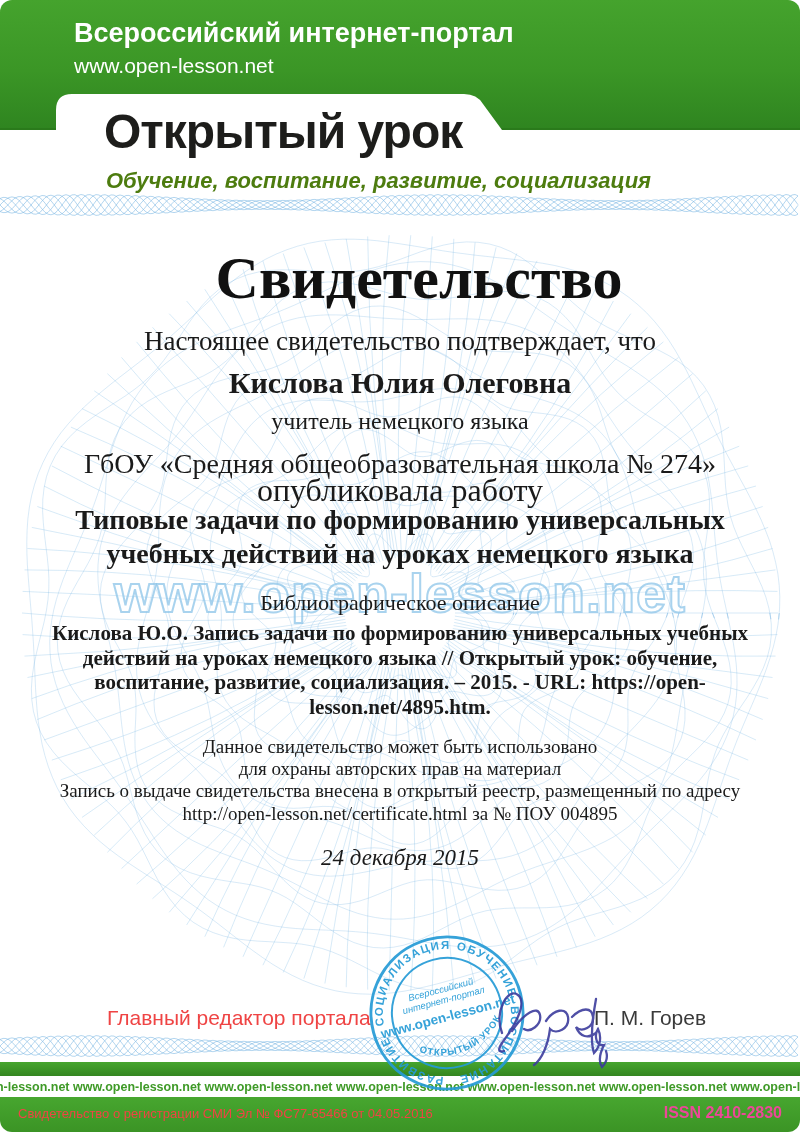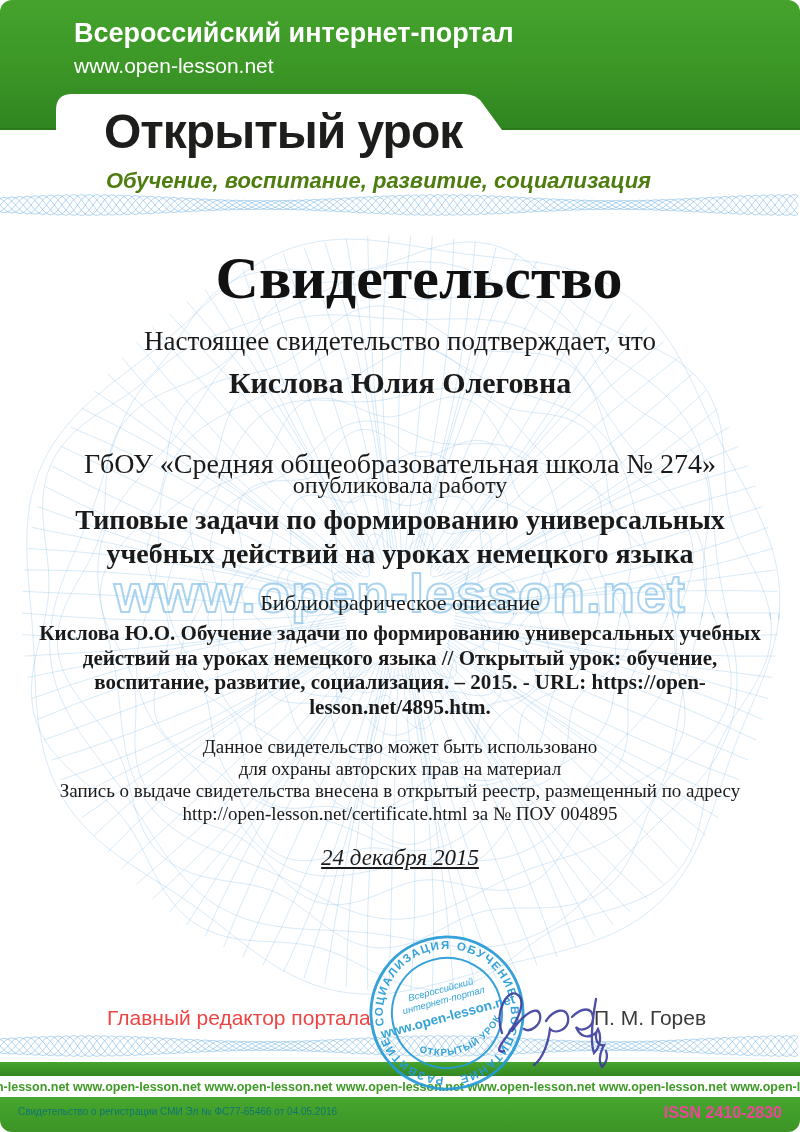--- a/index.html
+++ b/index.html
@@ -35,47 +35,47 @@
     -webkit-text-stroke:2px rgba(140,196,232,0.75);
     text-stroke:2px rgba(140,196,232,0.75);
   }
   
   .z2{z-index:2;}
   .cert-title{top:244px;font-weight:bold;font-size:60px;color:#111111;padding-left:38px;}
   .confirm-line{top:326px;font-size:27px;}
   .recipient-name{top:366px;font-weight:bold;font-size:30px;}
   .recipient-role{top:408px;font-size:24px;}
   .recipient-school{top:448px;font-size:28px;text-align:center;}
-  .published-line{top:472px;font-size:24px;}
+  .published-line{top:472px;font-size:32px;}
   .work-title{top:503px;font-weight:bold;font-size:28px;line-height:1.2;}
   .bib-heading{top:590px;font-size:22px;}
   .bib-text{top:621px;font-weight:bold;font-size:21px;line-height:1.17;}
   .usage-1{top:736px;font-size:19px;}
   .usage-2{top:758px;font-size:19px;}
   .registry-1{top:780px;font-size:19px;}
   .registry-2{top:803px;font-size:19px;}
-  .issue-date{top:845px;font-style:italic;font-size:23px;text-decoration:underline;}
+  .issue-date{top:845px;font-style:italic;font-size:23px;}
   
   .editor-label{left:107px;top:1006px;color:#ef4444;
     font-family:"Liberation Sans",sans-serif;font-size:21px;}
   .editor-name{left:594px;top:1006px;color:#3a3a3a;
     font-family:"Liberation Sans",sans-serif;font-size:21px;}
   .stamp{left:362px;top:928px;width:170px;height:170px;z-index:3;opacity:.92;}
   .signature{left:492px;top:975px;width:126px;height:104px;z-index:4;}
   
   .footer-green-bar{left:0;top:1062px;width:800px;height:14px;
     background:linear-gradient(180deg,#46a52e,#348620);}
   .url-strip{left:0;top:1076px;width:800px;height:21px;background:#ffffff;
     display:flex;align-items:center;justify-content:center;overflow:hidden;
     font-family:"Liberation Sans",sans-serif;font-weight:600;font-size:12.5px;
     color:#3f9a27;white-space:nowrap;}
   .footer-bottom-bar{left:0;top:1097px;width:800px;height:35px;
     background:linear-gradient(180deg,#47a62f 0%,#3b9425 100%);}
-  .registration-text{left:18px;top:1106px;color:#0f766e;
-    font-family:"Liberation Sans",sans-serif;font-size:10px;}
+  .registration-text{left:18px;top:1106px;color:#ef4444;
+    font-family:"Liberation Sans",sans-serif;font-size:13px;}
   .issn-text{right:18px;top:1104px;color:#ec4899;
     font-family:"Liberation Sans",sans-serif;font-weight:bold;font-size:16px;}
   .stamp text{font-family:"Liberation Sans",sans-serif;}
 </style>
 </head>
 <body>
 
 <div class="page">
 
   <div class="abs header">
@@ -224,31 +224,32 @@
       <path d="M712.4 385.0 L716.1 394.5 L720.0 404.2 L723.7 414.2 L726.9 424.4 L729.4 434.8 L730.9 445.2 L731.2 455.6 L730.2 465.8 L727.9 475.7 L724.2 485.3 L719.3 494.4 L713.4 503.0 L706.7 511.1 L699.5 518.7 L692.1 526.1 L684.7 533.2 L677.6 540.3 L671.0 547.4 L664.9 554.8 L659.5 562.5 L654.7 570.7 L650.5 579.4 L646.6 588.5 L643.0 598.1 L639.3 607.9 L635.3 617.8 L631.0 627.6 L625.9 637.0 L620.1 645.9 L613.4 653.9 L605.8 660.9 L597.3 666.8 L588.1 671.6 L578.2 675.1 L567.8 677.5 L557.1 679.0 L546.3 679.7 L535.6 679.9 L525.0 679.9 L514.7 680.0 L504.7 680.4 L495.2 681.3 L485.9 682.8 L476.9 685.2 L468.1 688.3 L459.3 692.0 L450.5 696.4 L441.6 701.0 L432.4 705.7 L423.1 710.2 L413.4 714.1 L403.6 717.2 L393.6 719.2 L383.5 720.0 L373.5 719.5 L363.5 717.6 L353.8 714.5 L344.4 710.2 L335.4 705.0 L326.7 699.2 L318.3 692.9 L310.3 686.6 L302.3 680.5 L294.5 674.9 L286.5 669.8 L278.3 665.5 L269.9 662.0 L261.0 659.2 L251.7 657.0 L241.9 655.3 L231.8 653.8 L221.4 652.2 L210.9 650.3 L200.5 647.9 L190.3 644.7 L180.6 640.6 L171.6 635.5 L163.4 629.3 L156.2 622.1 L150.0 614.0 L144.7 605.1 L140.4 595.6 L136.9 585.7 L133.9 575.6 L131.3 565.5 L128.8 555.6 L126.2 546.0 L123.3 536.7 L119.8 527.9 L115.7 519.4 L110.8 511.2 L105.3 503.2 L99.2 495.3 L92.7 487.4 L86.1 479.2 L79.5 470.8 L73.3 462.0 L67.8 452.9 L63.3 443.4 L59.9 433.5 L57.9 423.3 L57.3 413.0 L58.1 402.7 L60.2 392.3 L63.5 382.2 L67.7 372.2 L72.6 362.6 L77.8 353.2 L83.1 344.1 L88.1 335.2 L92.6 326.4 L96.5 317.6 L99.7 308.8 L102.0 299.8 L103.6 290.6 L104.6 281.0 L105.2 271.2 L105.6 261.1 L106.2 250.8 L107.1 240.5 L108.7 230.2 L111.1 220.2 L114.5 210.6 L119.1 201.6 L124.7 193.3 L131.5 185.8 L139.2 179.1 L147.8 173.2 L156.9 168.1 L166.4 163.6 L175.9 159.6 L185.4 155.8 L194.6 151.9 L203.4 147.9 L211.6 143.4 L219.3 138.4 L226.5 132.7 L233.3 126.3 L239.8 119.2 L246.2 111.5 L252.6 103.4 L259.2 95.2 L266.1 87.1 L273.5 79.3 L281.4 72.3 L289.9 66.1 L299.0 61.1 L308.5 57.4 L318.4 54.9 L328.6 53.9 L338.9 54.0 L349.3 55.2 L359.7 57.2 L369.9 59.8 L379.9 62.6 L389.6 65.4 L399.2 67.8 L408.7 69.8 L418.1 71.1 L427.5 71.6 L437.1 71.4 L446.8 70.5 L456.7 69.1 L466.9 67.4 L477.3 65.7 L487.9 64.3 L498.6 63.5 L509.3 63.4 L519.8 64.5 L529.9 66.7 L539.6 70.3 L548.8 75.2 L557.2 81.3 L564.9 88.5 L572.0 96.5 L578.4 105.3 L584.2 114.4 L589.7 123.6 L594.9 132.7 L600.1 141.4 L605.5 149.6 L611.2 157.2 L617.3 164.2 L624.1 170.7 L631.4 176.6 L639.2 182.2 L647.5 187.6 L656.1 193.0 L664.7 198.7 L673.2 204.8 L681.2 211.4 L688.5 218.6 L694.9 226.5 L700.2 235.1 L704.4 244.2 L707.2 253.9 L708.9 264.0 L709.5 274.4 L709.3 284.8 L708.3 295.3 L707.0 305.6 L705.6 315.6 L704.3 325.5 L703.6 335.0 L703.4 344.3 L704.1 353.5 L705.6 362.6 L707.9 371.7 L710.9 380.9 L714.5 390.3 Z" fill="none" stroke="#76b5e2" stroke-width="0.7" opacity="0.4"></path>
       <path d="M727.1 385.0 L729.2 394.9 L731.3 404.9 L733.3 415.1 L734.9 425.4 L736.2 435.8 L736.9 446.3 L737.0 456.8 L736.5 467.4 L735.3 477.8 L733.3 488.1 L730.5 498.2 L726.9 508.0 L722.6 517.6 L717.6 526.8 L712.0 535.7 L705.9 544.3 L699.4 552.5 L692.5 560.3 L685.4 567.9 L678.2 575.3 L670.9 582.5 L663.6 589.6 L656.4 596.6 L649.2 603.6 L642.2 610.7 L635.3 617.8 L628.5 625.1 L621.8 632.5 L615.1 639.9 L608.3 647.5 L601.4 655.0 L594.3 662.6 L587.0 670.0 L579.4 677.1 L571.5 684.0 L563.2 690.5 L554.6 696.4 L545.6 701.8 L536.2 706.5 L526.5 710.5 L516.6 713.7 L506.4 716.2 L496.0 717.9 L485.5 718.9 L475.0 719.2 L464.5 718.9 L454.0 718.1 L443.7 716.9 L433.4 715.3 L423.3 713.6 L413.3 711.9 L403.5 710.1 L393.8 708.4 L384.1 706.9 L374.6 705.6 L365.0 704.5 L355.3 703.7 L345.7 703.0 L335.9 702.5 L326.0 702.1 L316.0 701.7 L305.9 701.2 L295.7 700.5 L285.5 699.5 L275.2 698.1 L265.0 696.2 L254.9 693.8 L245.0 690.7 L235.3 687.0 L226.0 682.6 L216.9 677.5 L208.3 671.8 L200.2 665.4 L192.4 658.5 L185.1 651.1 L178.3 643.4 L171.8 635.3 L165.7 627.0 L159.9 618.6 L154.2 610.1 L148.8 601.6 L143.3 593.2 L137.9 584.9 L132.4 576.7 L126.9 568.5 L121.1 560.5 L115.3 552.4 L109.2 544.4 L103.1 536.4 L96.9 528.3 L90.7 520.0 L84.6 511.6 L78.7 502.9 L73.1 493.9 L67.8 484.7 L63.1 475.2 L59.0 465.4 L55.6 455.4 L52.9 445.2 L51.0 434.7 L50.0 424.2 L49.7 413.6 L50.3 403.1 L51.7 392.5 L53.7 382.1 L56.3 371.8 L59.5 361.7 L63.0 351.7 L66.9 342.0 L70.9 332.4 L74.9 323.0 L79.0 313.7 L82.9 304.6 L86.7 295.5 L90.3 286.4 L93.8 277.2 L97.0 268.0 L100.1 258.7 L103.0 249.4 L106.0 239.9 L108.9 230.3 L112.1 220.7 L115.4 211.1 L119.0 201.6 L123.1 192.1 L127.6 182.8 L132.6 173.8 L138.2 165.2 L144.3 156.9 L151.0 149.1 L158.3 141.8 L166.1 135.1 L174.3 128.9 L182.9 123.2 L191.9 118.1 L201.0 113.5 L210.4 109.3 L219.9 105.4 L229.3 101.8 L238.8 98.4 L248.2 95.1 L257.5 91.8 L266.7 88.4 L275.8 84.9 L284.8 81.2 L293.8 77.4 L302.8 73.3 L311.8 69.1 L320.8 64.7 L330.0 60.3 L339.3 55.9 L348.8 51.6 L358.5 47.5 L368.4 43.8 L378.5 40.5 L388.7 37.7 L399.2 35.6 L409.7 34.2 L420.3 33.6 L430.8 33.9 L441.4 34.9 L451.8 36.8 L462.0 39.5 L472.1 42.9 L481.9 47.0 L491.4 51.6 L500.7 56.7 L509.7 62.1 L518.5 67.8 L527.1 73.6 L535.5 79.5 L543.8 85.4 L552.1 91.2 L560.3 96.8 L568.5 102.3 L576.8 107.6 L585.2 112.8 L593.7 118.0 L602.3 123.0 L611.0 128.2 L619.6 133.4 L628.3 138.7 L636.9 144.4 L645.3 150.3 L653.5 156.7 L661.4 163.4 L668.8 170.7 L675.7 178.3 L682.1 186.5 L687.9 195.1 L693.0 204.1 L697.4 213.4 L701.2 223.1 L704.4 233.0 L706.9 243.1 L708.9 253.2 L710.5 263.4 L711.8 273.6 L712.8 283.7 L713.6 293.7 L714.4 303.6 L715.3 313.4 L716.2 323.1 L717.3 332.8 L718.7 342.3 L720.2 351.8 L722.0 361.4 L724.0 371.0 L726.1 380.7 L728.3 390.5 Z" fill="none" stroke="#76b5e2" stroke-width="0.7" opacity="0.4"></path>
       <path d="M769.9 385.0 L771.3 396.1 L771.3 407.3 L770.0 418.4 L767.3 429.3 L763.4 439.9 L758.5 450.2 L752.9 460.2 L746.8 469.9 L740.5 479.2 L734.4 488.4 L728.6 497.5 L723.3 506.7 L718.7 516.0 L714.9 525.6 L711.8 535.6 L709.2 546.0 L707.1 556.8 L705.2 567.9 L703.2 579.4 L701.0 590.9 L698.1 602.4 L694.6 613.6 L690.0 624.4 L684.4 634.4 L677.7 643.7 L669.9 652.0 L661.1 659.2 L651.4 665.5 L641.1 670.8 L630.3 675.2 L619.2 679.0 L608.1 682.3 L597.2 685.4 L586.4 688.5 L576.1 692.0 L566.1 695.8 L556.5 700.3 L547.3 705.4 L538.2 711.2 L529.3 717.5 L520.3 724.2 L511.2 731.1 L501.8 737.9 L492.1 744.4 L482.0 750.2 L471.5 755.1 L460.6 758.8 L449.5 761.2 L438.1 762.1 L426.7 761.6 L415.3 759.8 L404.0 756.8 L392.9 752.7 L382.1 748.0 L371.6 742.8 L361.3 737.5 L351.3 732.4 L341.4 727.8 L331.6 723.7 L321.7 720.4 L311.7 717.9 L301.5 716.1 L290.9 715.0 L280.1 714.3 L269.0 713.7 L257.7 713.1 L246.3 712.1 L235.0 710.6 L223.8 708.1 L213.1 704.6 L202.8 700.0 L193.3 694.3 L184.5 687.3 L176.6 679.4 L169.5 670.6 L163.1 661.1 L157.4 651.1 L152.2 641.0 L147.2 630.9 L142.3 621.0 L137.3 611.5 L131.9 602.5 L126.0 594.0 L119.5 585.9 L112.3 578.3 L104.5 570.9 L96.1 563.7 L87.3 556.5 L78.4 549.0 L69.6 541.2 L61.1 532.9 L53.4 524.1 L46.5 514.7 L40.8 504.7 L36.4 494.1 L33.4 483.2 L31.8 471.8 L31.4 460.3 L32.2 448.7 L33.9 437.2 L36.3 425.8 L39.0 414.5 L41.8 403.5 L44.4 392.7 L46.5 382.0 L48.0 371.5 L48.8 360.9 L48.9 350.3 L48.3 339.6 L47.2 328.6 L45.8 317.5 L44.4 306.1 L43.3 294.5 L42.6 282.9 L42.8 271.2 L44.1 259.7 L46.5 248.5 L50.3 237.8 L55.4 227.6 L61.7 218.1 L69.2 209.3 L77.7 201.1 L86.8 193.7 L96.4 186.8 L106.2 180.3 L115.8 174.1 L125.2 168.0 L134.1 161.7 L142.4 155.2 L150.0 148.2 L157.1 140.6 L163.7 132.5 L169.9 123.9 L175.9 114.8 L181.9 105.4 L188.2 95.9 L194.8 86.6 L202.0 77.7 L209.8 69.4 L218.3 62.0 L227.5 55.6 L237.4 50.5 L247.9 46.6 L258.8 43.9 L270.1 42.4 L281.5 41.8 L293.0 41.9 L304.3 42.5 L315.5 43.3 L326.5 43.9 L337.2 44.3 L347.6 44.0 L357.9 43.0 L368.1 41.2 L378.4 38.7 L388.7 35.4 L399.2 31.7 L409.9 27.7 L420.8 23.7 L432.1 20.1 L443.5 17.1 L455.0 14.9 L466.6 13.9 L478.1 14.3 L489.4 16.0 L500.3 19.1 L510.8 23.6 L520.9 29.3 L530.4 35.9 L539.5 43.3 L548.1 51.1 L556.5 59.1 L564.6 67.0 L572.7 74.5 L580.9 81.6 L589.3 88.1 L598.1 93.9 L607.4 99.2 L617.0 104.0 L627.1 108.5 L637.5 112.9 L648.1 117.4 L658.7 122.2 L669.0 127.7 L678.9 133.8 L688.1 140.8 L696.4 148.7 L703.6 157.5 L709.6 167.1 L714.5 177.5 L718.2 188.5 L720.8 200.0 L722.5 211.6 L723.6 223.4 L724.3 235.0 L724.8 246.4 L725.5 257.6 L726.6 268.3 L728.2 278.7 L730.6 288.8 L733.7 298.7 L737.6 308.4 L742.1 318.1 L747.0 327.9 L752.1 337.8 L757.2 348.0 L761.9 358.5 L765.9 369.2 L768.9 380.1 L770.9 391.2 Z" fill="none" stroke="#76b5e2" stroke-width="0.7" opacity="0.4"></path>
       <path d="M779.3 385.0 L778.0 396.3 L776.0 407.6 L773.4 418.7 L770.2 429.6 L766.6 440.4 L762.7 451.0 L758.5 461.4 L754.2 471.7 L749.8 481.8 L745.5 491.9 L741.3 501.9 L737.2 511.9 L733.3 522.0 L729.6 532.2 L726.0 542.5 L722.5 552.9 L719.0 563.4 L715.4 574.1 L711.7 584.8 L707.8 595.6 L703.6 606.3 L698.9 617.0 L693.8 627.5 L688.2 637.7 L681.9 647.6 L675.0 657.1 L667.5 666.0 L659.4 674.4 L650.6 682.1 L641.4 689.2 L631.6 695.6 L621.4 701.3 L610.9 706.4 L600.2 710.9 L589.2 714.9 L578.2 718.4 L567.1 721.6 L556.0 724.5 L545.0 727.2 L534.1 729.8 L523.2 732.4 L512.4 735.1 L501.8 737.8 L491.1 740.6 L480.5 743.6 L469.8 746.6 L459.2 749.7 L448.4 752.8 L437.5 755.8 L426.5 758.5 L415.3 761.0 L404.1 763.2 L392.7 764.8 L381.2 765.8 L369.7 766.2 L358.2 765.8 L346.8 764.7 L335.5 762.8 L324.3 760.0 L313.3 756.5 L302.6 752.3 L292.2 747.4 L282.0 741.9 L272.2 736.0 L262.7 729.6 L253.4 723.0 L244.4 716.3 L235.5 709.4 L226.8 702.6 L218.2 695.9 L209.6 689.3 L200.9 682.8 L192.2 676.6 L183.3 670.5 L174.3 664.5 L165.2 658.6 L155.9 652.7 L146.5 646.8 L137.1 640.7 L127.7 634.5 L118.3 627.9 L109.1 621.0 L100.2 613.7 L91.7 605.9 L83.6 597.6 L76.0 588.9 L69.0 579.6 L62.8 569.9 L57.2 559.8 L52.4 549.3 L48.3 538.5 L44.9 527.5 L42.1 516.3 L40.0 504.9 L38.3 493.6 L37.1 482.2 L36.2 470.8 L35.5 459.5 L35.0 448.3 L34.5 437.1 L34.0 426.0 L33.4 415.0 L32.7 404.0 L31.9 392.9 L31.0 381.9 L30.0 370.8 L29.1 359.6 L28.2 348.3 L27.4 336.9 L26.9 325.4 L26.8 313.8 L27.1 302.2 L27.9 290.6 L29.4 279.1 L31.6 267.6 L34.6 256.4 L38.3 245.4 L42.9 234.7 L48.2 224.3 L54.2 214.4 L60.9 204.8 L68.3 195.8 L76.1 187.1 L84.3 178.9 L92.9 171.1 L101.7 163.6 L110.5 156.4 L119.4 149.4 L128.3 142.6 L137.0 135.9 L145.7 129.1 L154.1 122.3 L162.4 115.4 L170.6 108.4 L178.7 101.2 L186.7 93.9 L194.7 86.5 L202.8 79.0 L211.0 71.4 L219.4 64.0 L228.1 56.7 L237.0 49.7 L246.3 43.0 L255.9 36.8 L265.8 31.1 L276.1 26.1 L286.7 21.8 L297.5 18.2 L308.6 15.3 L319.8 13.2 L331.2 11.9 L342.6 11.2 L354.0 11.2 L365.4 11.7 L376.7 12.7 L388.0 14.1 L399.1 15.7 L410.2 17.4 L421.1 19.2 L432.0 21.0 L442.8 22.8 L453.6 24.4 L464.5 25.8 L475.4 27.2 L486.4 28.4 L497.4 29.6 L508.6 30.8 L519.9 32.1 L531.3 33.6 L542.8 35.3 L554.2 37.4 L565.6 40.1 L576.9 43.2 L588.0 47.0 L598.8 51.5 L609.3 56.8 L619.4 62.7 L629.0 69.4 L638.0 76.8 L646.6 84.8 L654.5 93.4 L661.9 102.6 L668.7 112.1 L675.0 122.0 L680.8 132.1 L686.3 142.3 L691.4 152.6 L696.3 162.9 L701.1 173.2 L705.7 183.3 L710.4 193.3 L715.2 203.2 L720.0 213.0 L725.0 222.7 L730.1 232.3 L735.3 242.0 L740.6 251.7 L745.9 261.4 L751.1 271.3 L756.2 281.4 L761.0 291.6 L765.4 302.1 L769.5 312.7 L772.9 323.6 L775.7 334.7 L777.9 345.9 L779.2 357.2 L779.8 368.6 L779.6 380.0 L778.6 391.4 Z" fill="none" stroke="#76b5e2" stroke-width="0.7" opacity="0.4"></path>
     </svg>
   <div class="abs centered watermark">www.open-lesson.net</div>
 
   <div class="abs centered z2 cert-title">Свидетельство</div>
   <div class="abs centered z2 recipient-name">Кислова Юлия Олеговна</div>
   <div class="abs centered z2 confirm-line">Настоящее свидетельство подтверждает, что</div>
+  <div class="abs centered z2 recipient-role">учитель немецкого языка</div>
   <div class="abs centered z2 recipient-school">ГбОУ «Средняя общеобразовательная школа № 274»</div>
   <div class="abs centered z2 published-line">опубликовала работу</div>
 
   <div class="abs centered z2 bib-heading">Библиографическое описание</div>
 
   <div class="abs centered z2 work-title">
     <div>Типовые задачи по формированию универсальных</div>
     <div>учебных действий на уроках немецкого языка</div>
   </div>
   <div class="abs centered z2 bib-text">
-    <div>Кислова Ю.О. Обучение задачи по формированию универсальных учебных</div>
+    <div>Кислова Ю.О. Запись задачи по формированию универсальных учебных</div>
     <div>действий на уроках немецкого языка // Открытый урок: обучение,</div>
     <div>воспитание, развитие, социализация. – 2015. - URL: https://open-</div>
     <div>lesson.net/4895.htm.</div>
   </div>
 
   <div class="abs centered z2 usage-1">Данное свидетельство может быть использовано</div>
   <div class="abs centered z2 usage-2">для охраны авторских прав на материал</div>
   <div class="abs centered z2 registry-1">Запись о выдаче свидетельства внесена в открытый реестр, размещенный по адресу</div>
   <div class="abs centered z2 registry-2">http://open-lesson.net/certificate.html за № ПОУ 004895</div>
   <div class="abs centered z2 issue-date">24 декабря 2015</div>

